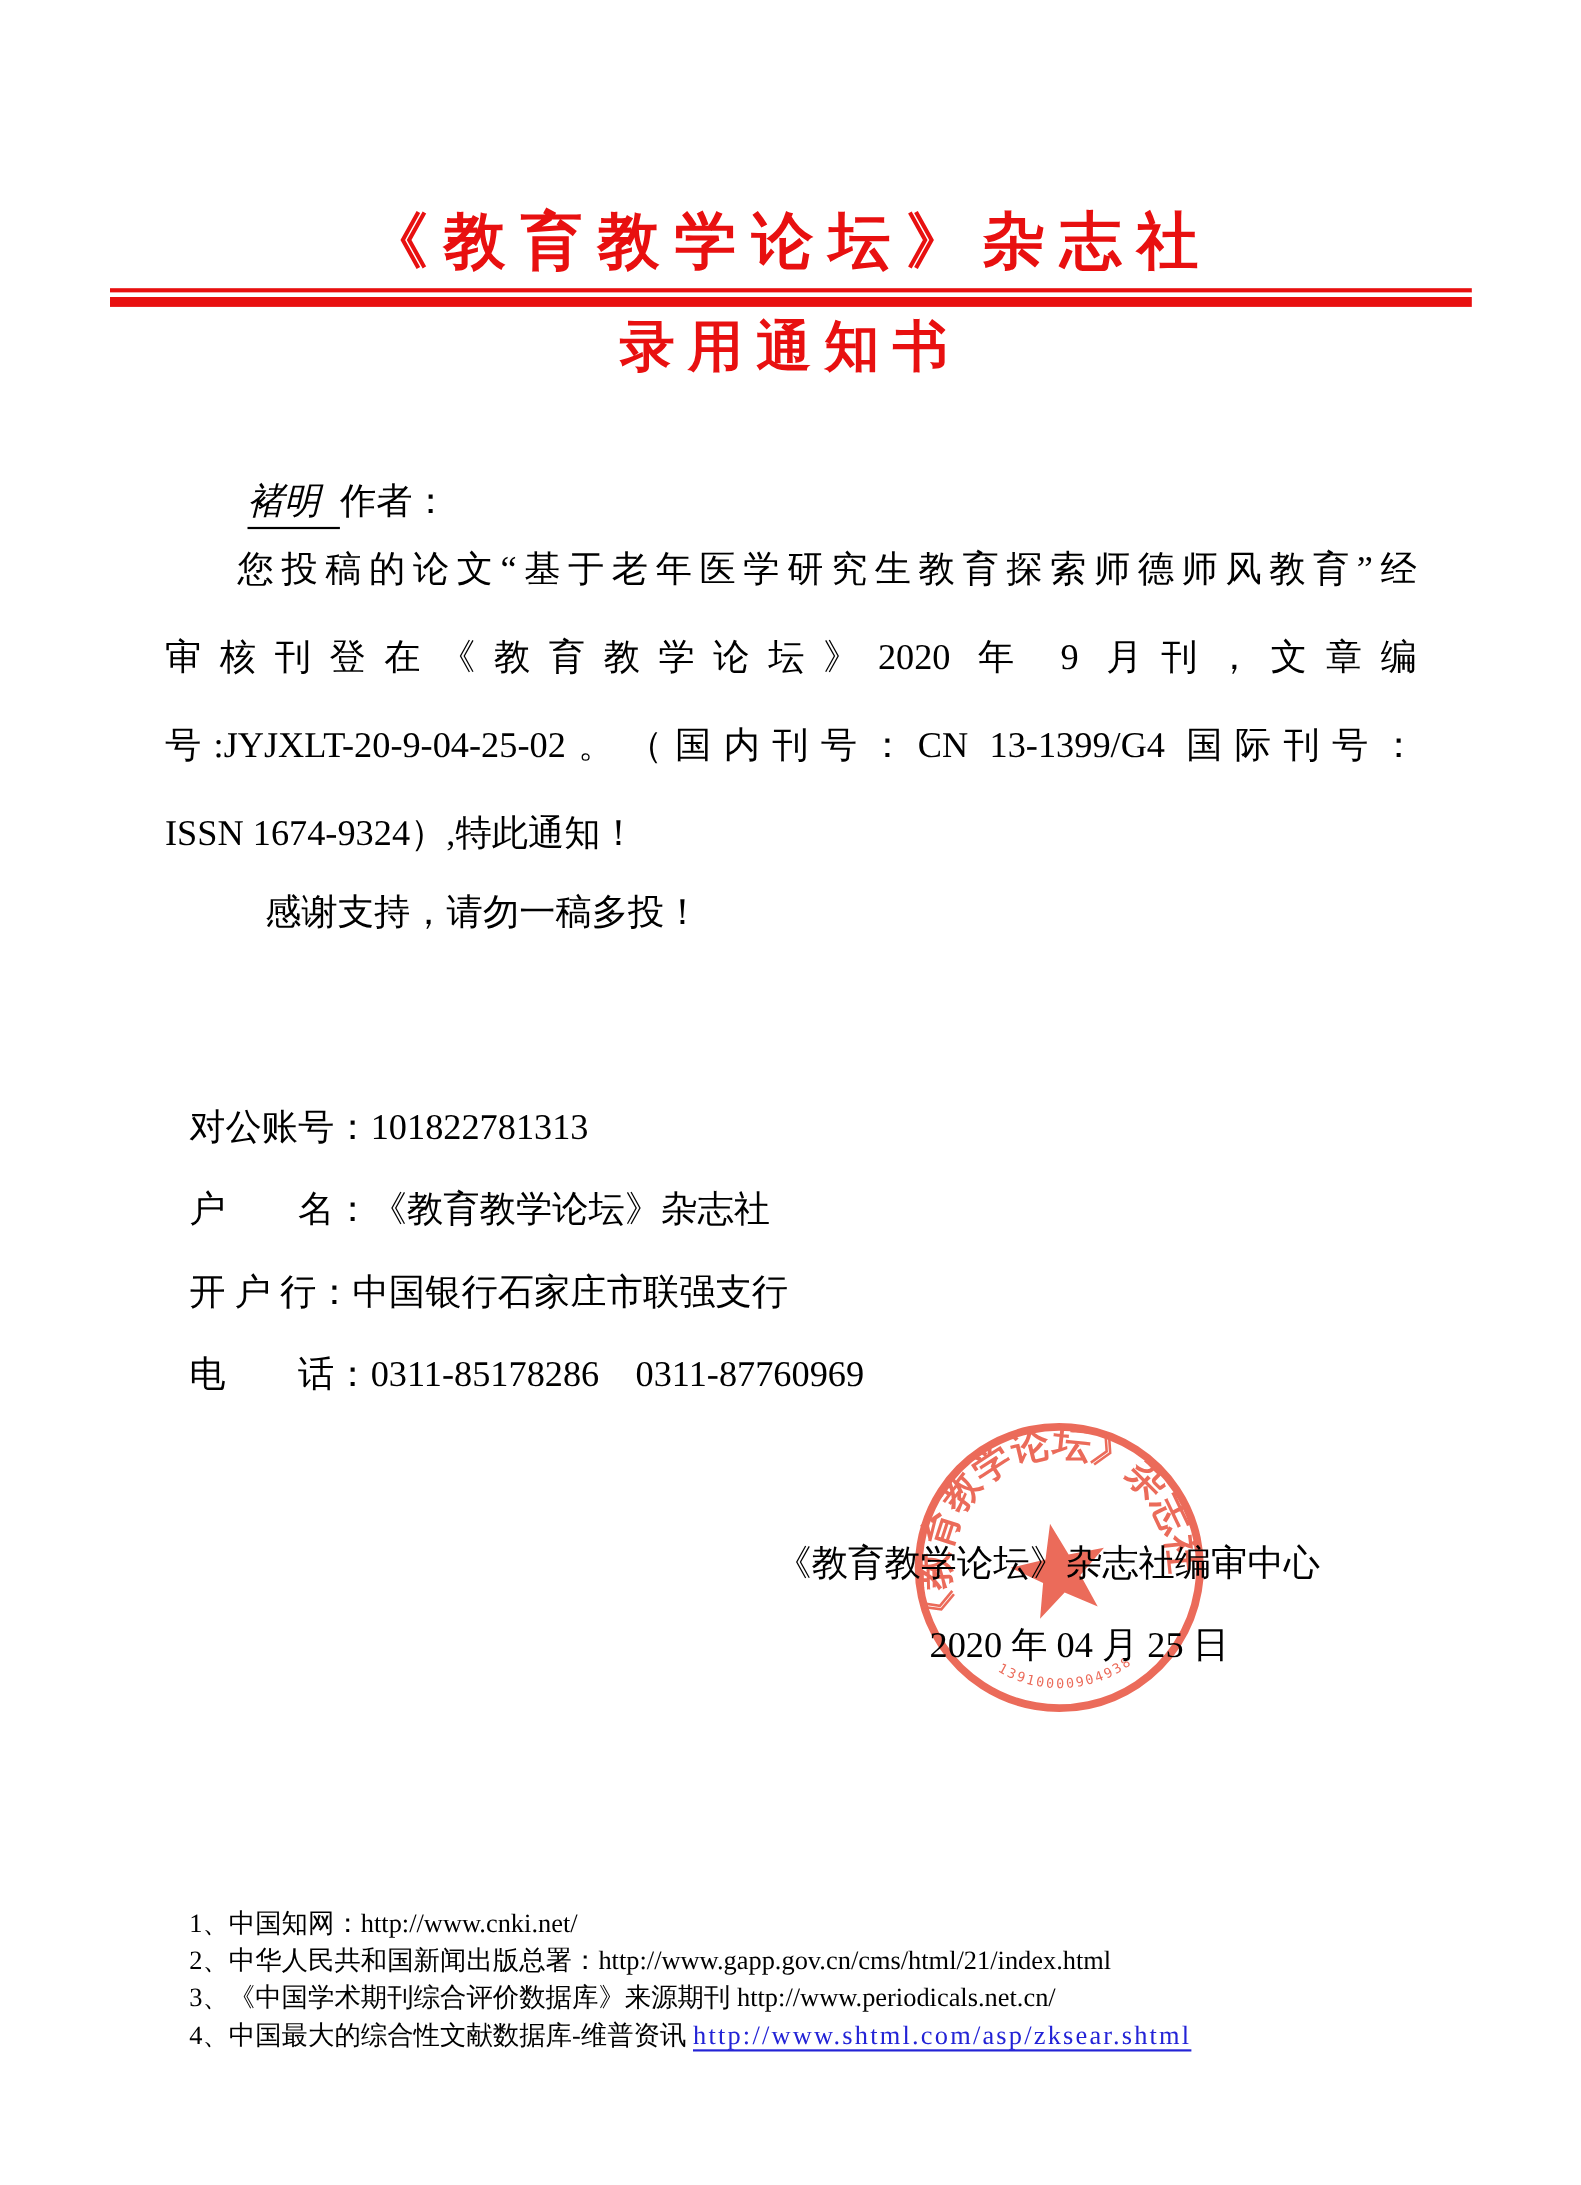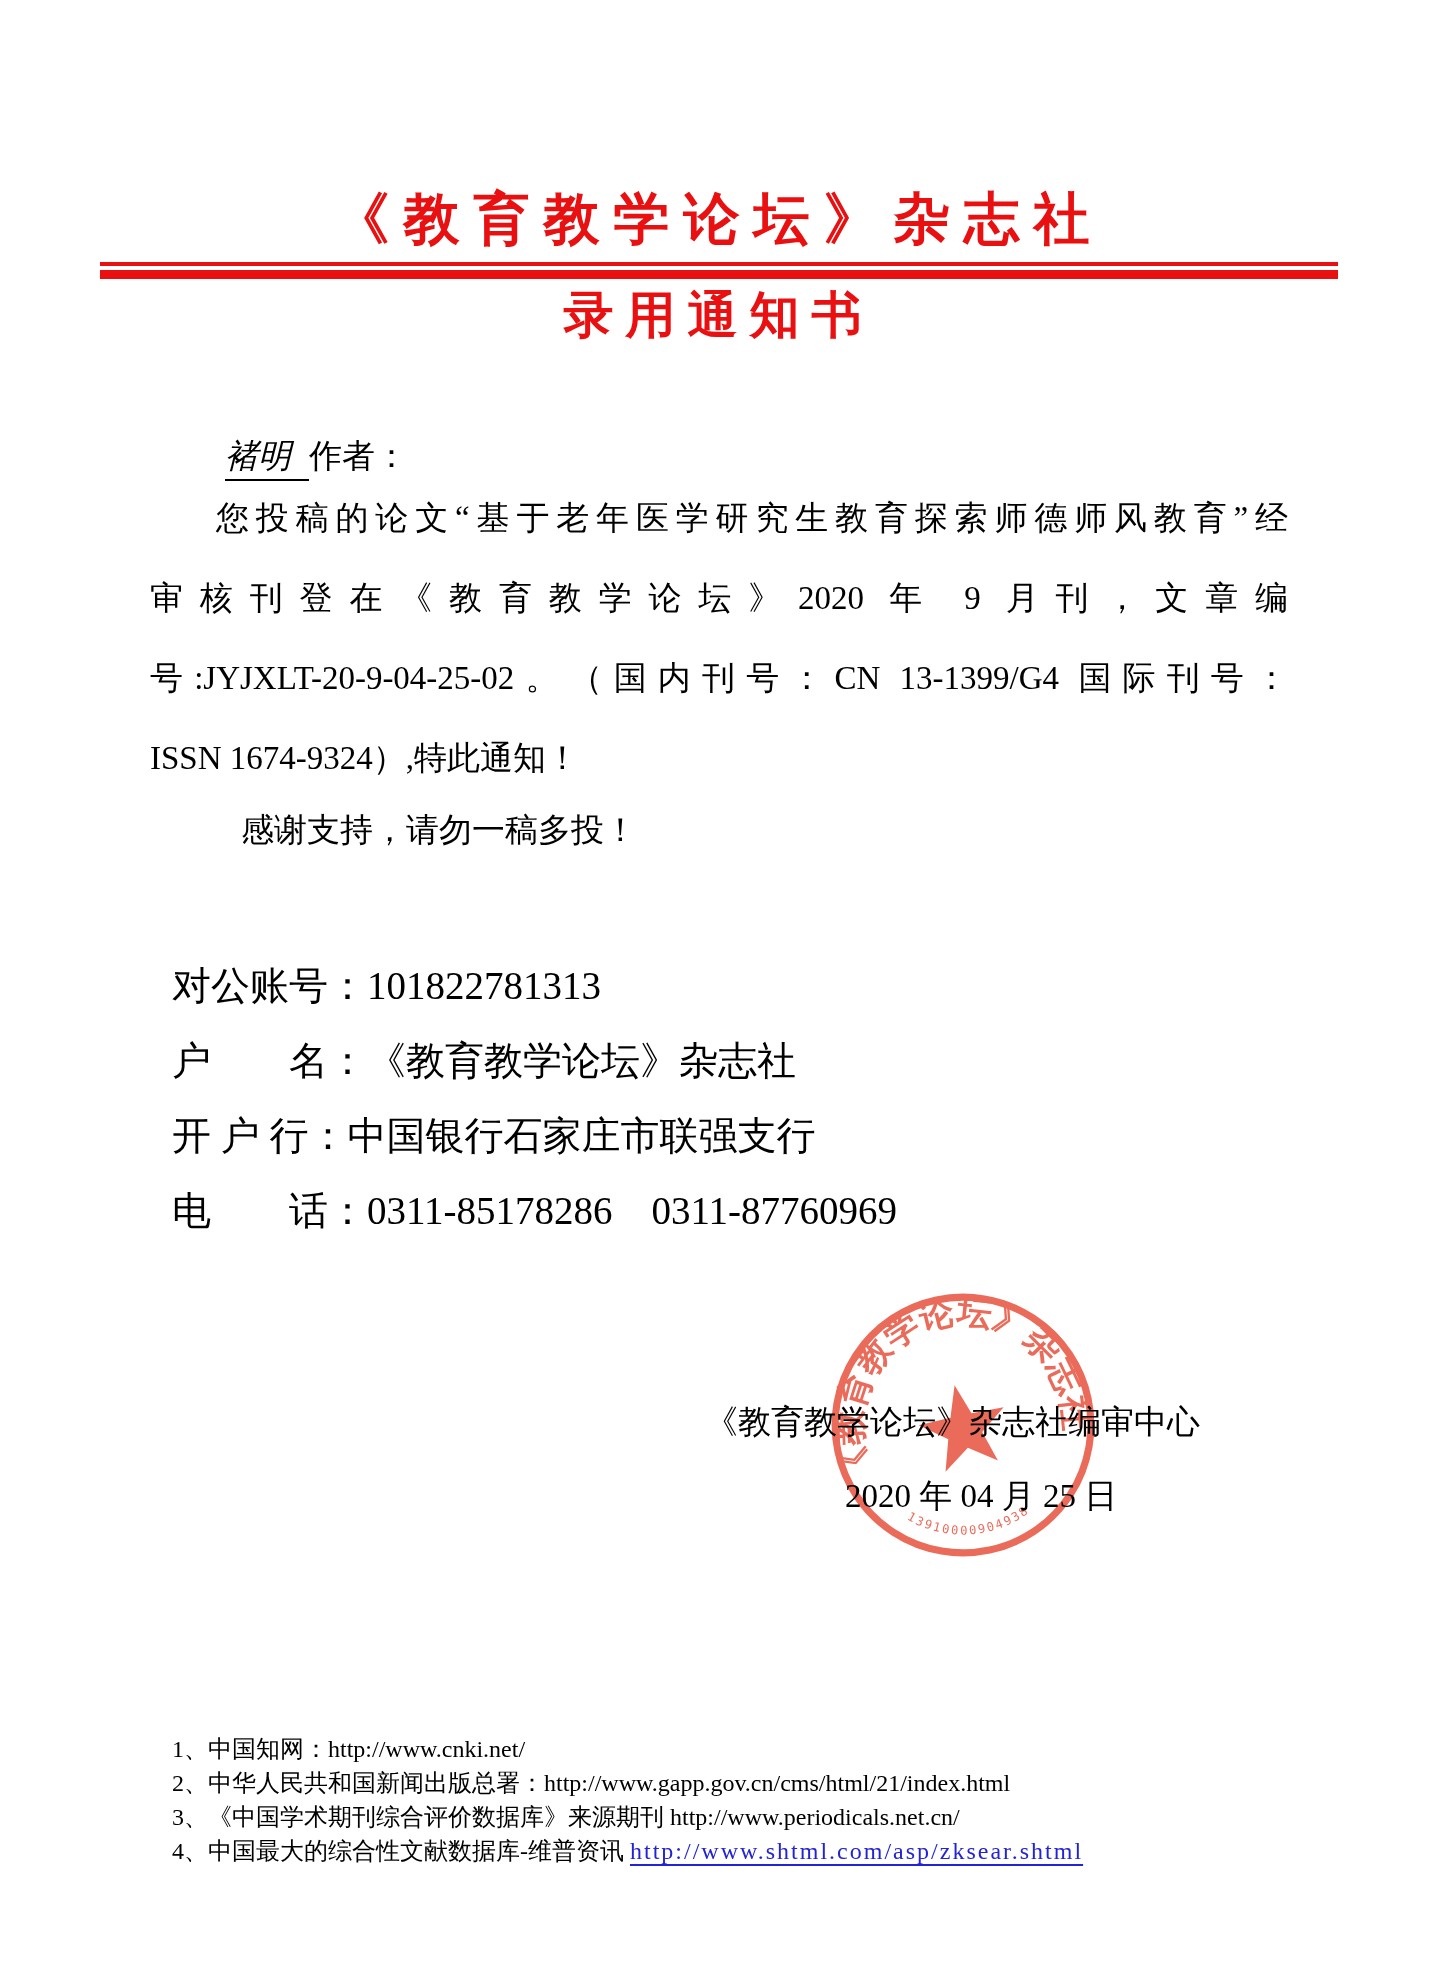--- a/index.html
+++ b/index.html
@@ -58,22 +58,22 @@
   .u{
     text-underline-offset:10px;
     text-decoration-thickness:2px;
   }
   .para2{
     position:absolute;top:806px;left:225px;
     font-size:33px;line-height:48px;margin-left:16px;
   }
   
   .account{
-    position:absolute;top:948px;left:172px;
-    font-size:39px;
+    position:absolute;top:988px;left:172px;
+    font-size:33px;
   }
   .arow{line-height:75px;height:75px;white-space:pre;}
   .albl{display:inline-block;}
   .aval{display:inline-block;}
   
   .stamp{
     position:absolute;left:826px;top:1288px;width:274px;height:274px;
     transform:rotate(-12deg);
     opacity:.85;
     z-index:1;

